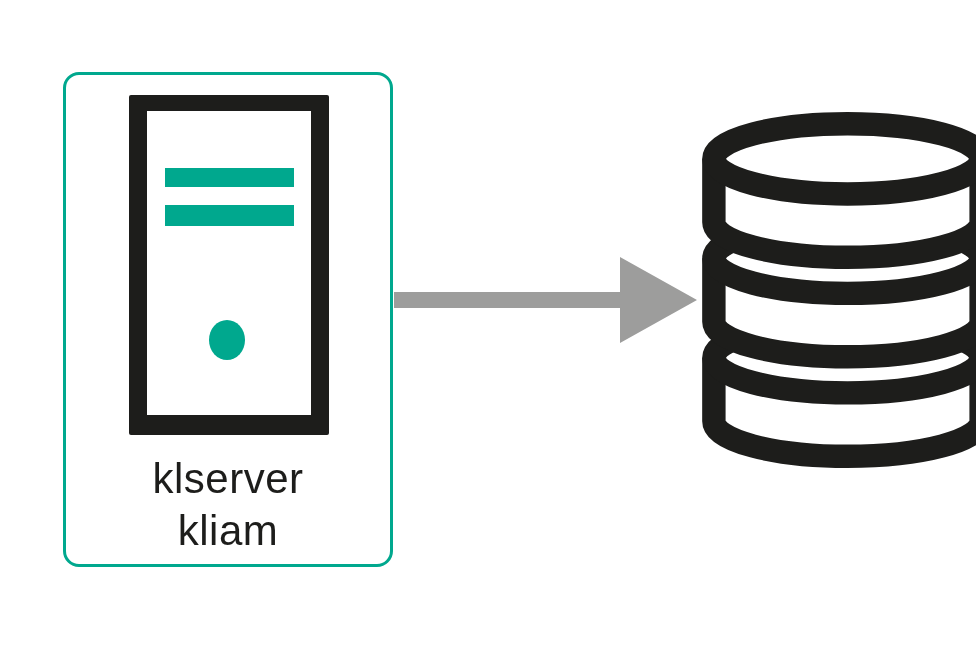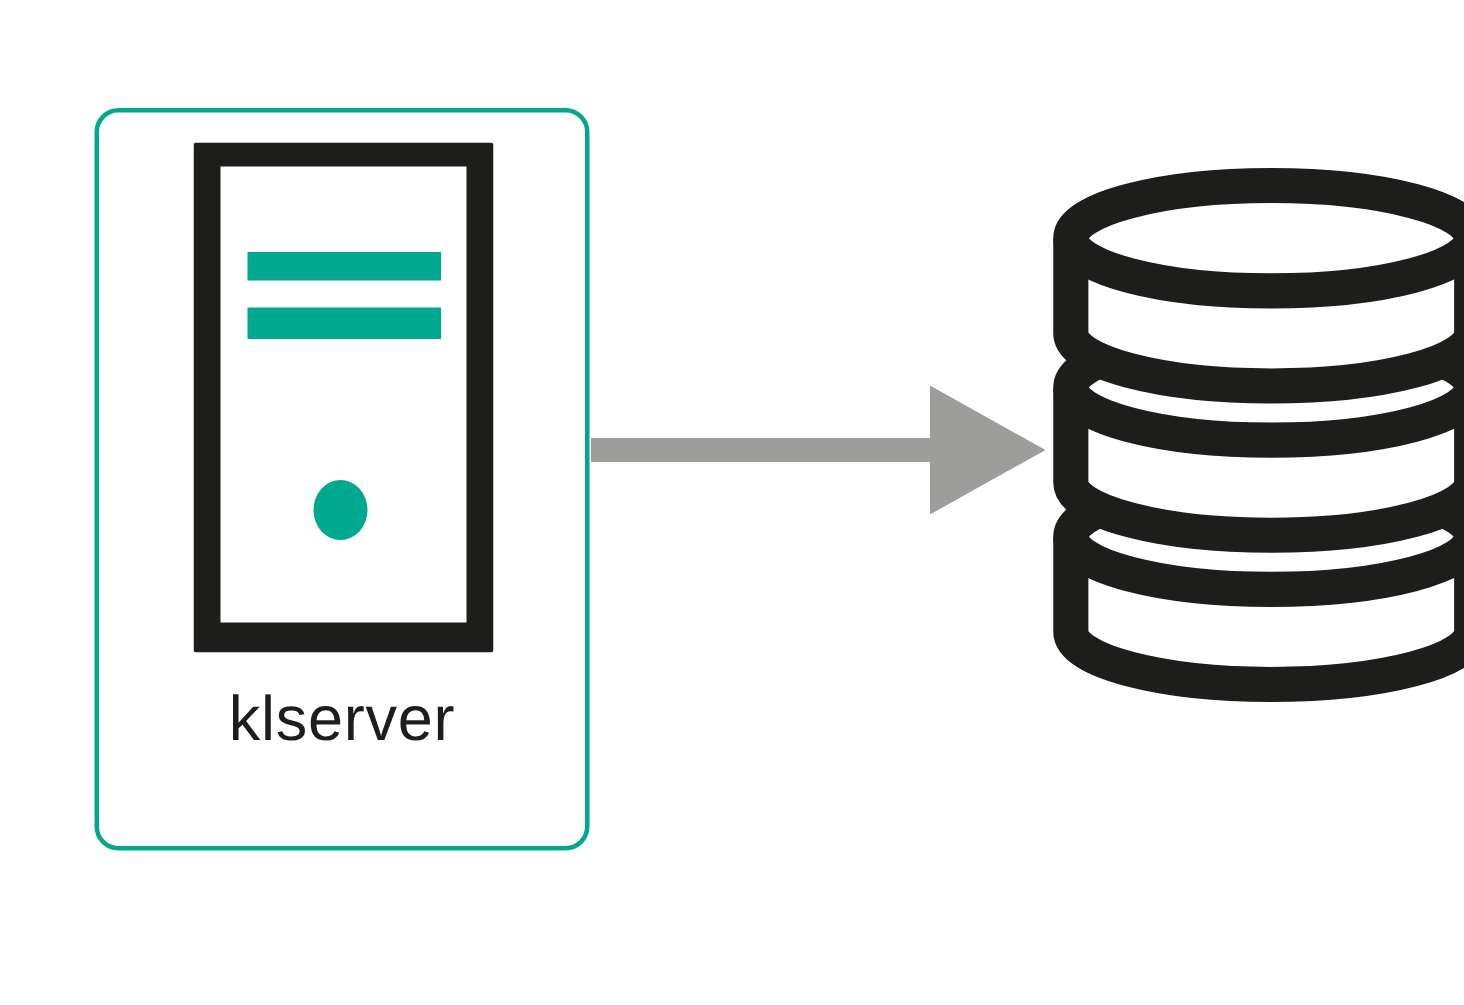--- a/index.html
+++ b/index.html
@@ -79,20 +79,21 @@
     <svg class="server-icon" viewBox="0 0 200 340">
       <rect x="0" y="0" width="200" height="340" rx="2" fill="#1d1d1b"></rect>
       <rect x="18" y="16" width="164" height="304" fill="#ffffff"></rect>
       <rect x="36" y="73" width="129" height="19" fill="#00a88e"></rect>
       <rect x="36" y="110" width="129" height="21" fill="#00a88e"></rect>
       <ellipse cx="98" cy="245" rx="18" ry="20" fill="#00a88e"></ellipse>
     </svg>
 
     <div class="node-labels">
       <div>klserver</div>
+      <div>kliam</div>
     </div>
   </div>
 
   <svg class="arrow" viewBox="0 0 303 86">
     <path d="M0,35 H226 V0 L303,43 L226,86 V51 H0 Z" fill="#9d9d9c"></path>
   </svg>
 
   <svg class="db-icon" viewBox="0 0 300 365">
 
     <g transform="translate(0,204)">

